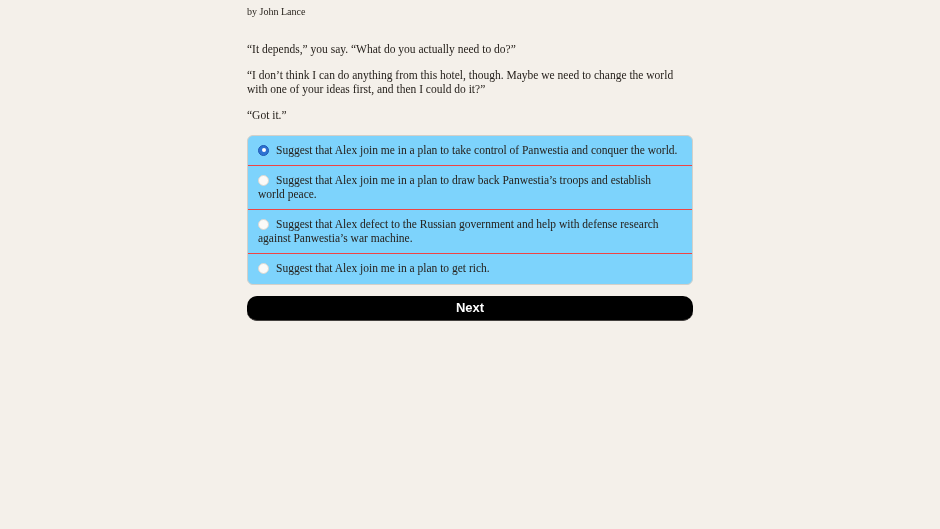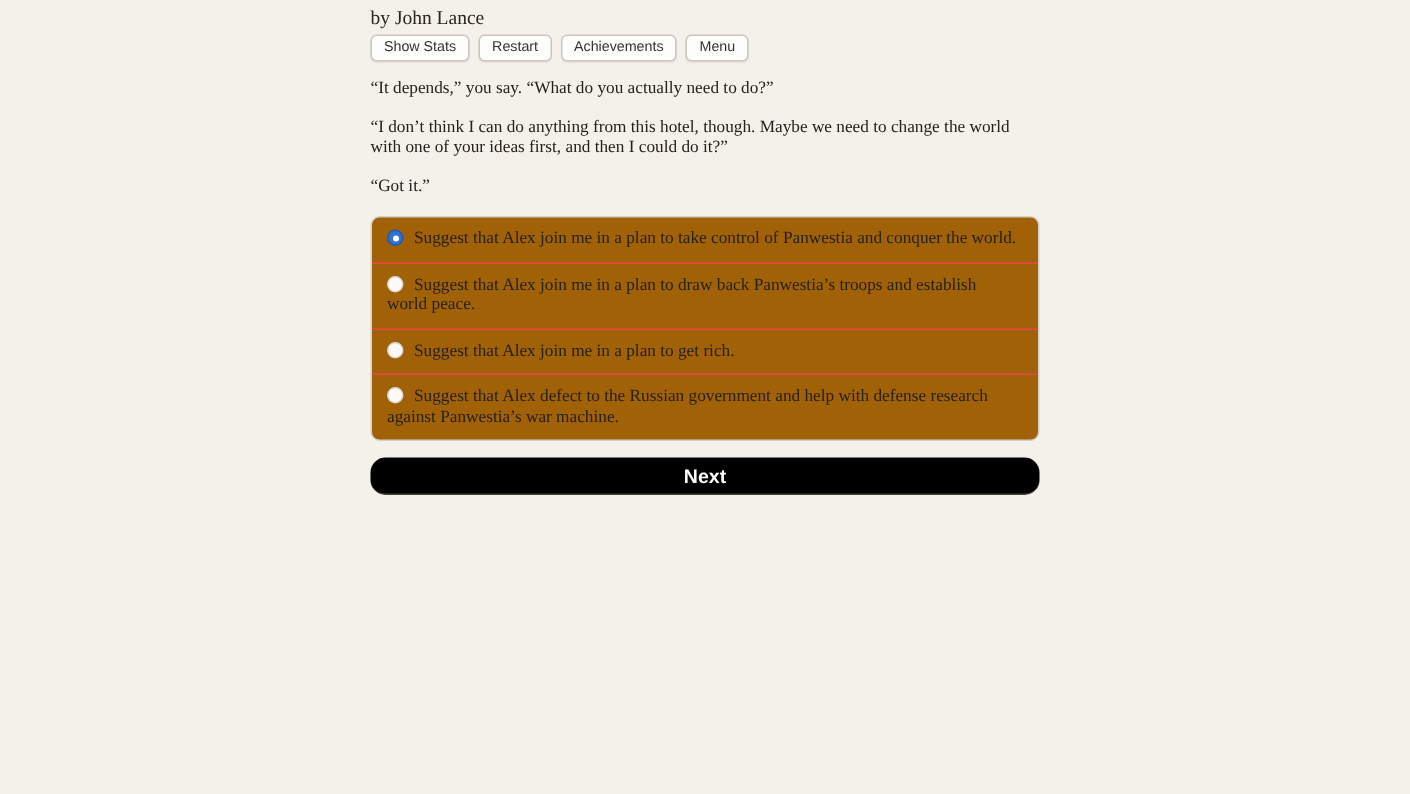--- a/index.html
+++ b/index.html
@@ -10,23 +10,23 @@
     background: #f4f0ea;
     font-family: "Liberation Serif", "DejaVu Serif", serif;
     color: #26211c;
   }
   .content {
     width: 446px;
     margin: 0 auto;
     padding-top: 4px;
   }
   .author {
-    font-size: 13px;
+    font-size: 10px;
     line-height: 15px;
-    margin-bottom: 4px;
+    margin-bottom: 24px;
     color: #2a251f;
   }
   .toolbar {
     display: flex;
     gap: 6px;
     margin-bottom: 12px;
   }
   .toolbar button {
     font-family: "Liberation Sans", "DejaVu Sans", sans-serif;
     font-size: 9.5px;
@@ -38,21 +38,21 @@
     border-radius: 4px;
     box-shadow: 0 1px 1px rgba(0,0,0,0.06);
     cursor: pointer;
   }
   .story p {
     font-size: 11.5px;
     line-height: 13.5px;
     margin-bottom: 12.5px;
   }
   .choice-group {
-    background: #a16207;
+    background: #7dd3fc;
     border: 1px solid #d3d0c9;
     border-radius: 6px;
     margin-top: 2px;
     overflow: hidden;
   }
   .choice-row {
     display: block;
     padding: 8px 12px 8px 10px;
     font-size: 11.5px;
     line-height: 13.5px;
@@ -102,43 +102,37 @@
     cursor: pointer;
   }
 </style>
 </head>
 <body>
 
 <div class="content">
 
   <div class="author">by John Lance</div>
 
-  <div class="toolbar">
-    <button>Show Stats</button>
-    <button>Restart</button>
-    <button>Achievements</button>
-    <button>Menu</button>
-  </div>
 
   <div class="story">
     <p>“It depends,” you say. “What do you actually need to do?”</p>
     <p>“I don’t think I can do anything from this hotel, though. Maybe we need to change the world with one of your ideas first, and then I could do it?”</p>
     <p>“Got it.”</p>
   </div>
 
   <div class="choice-group">
     <label class="choice-row">
       <span class="radio checked"></span><span class="choice-label">Suggest that Alex join me in a plan to take control of Panwestia and conquer the world.</span>
     </label>
     <label class="choice-row">
       <span class="radio"></span><span class="choice-label">Suggest that Alex join me in a plan to draw back Panwestia’s troops and establish world peace.</span>
     </label>
     <label class="choice-row">
-      <span class="radio"></span><span class="choice-label">Suggest that Alex join me in a plan to get rich.</span>
+      <span class="radio"></span><span class="choice-label">Suggest that Alex defect to the Russian government and help with defense research against Panwestia’s war machine.</span>
     </label>
     <label class="choice-row">
-      <span class="radio"></span><span class="choice-label">Suggest that Alex defect to the Russian government and help with defense research against Panwestia’s war machine.</span>
+      <span class="radio"></span><span class="choice-label">Suggest that Alex join me in a plan to get rich.</span>
     </label>
   </div>
 
   <button class="next-button">Next</button>
 
 </div>
 
 </body></html>

